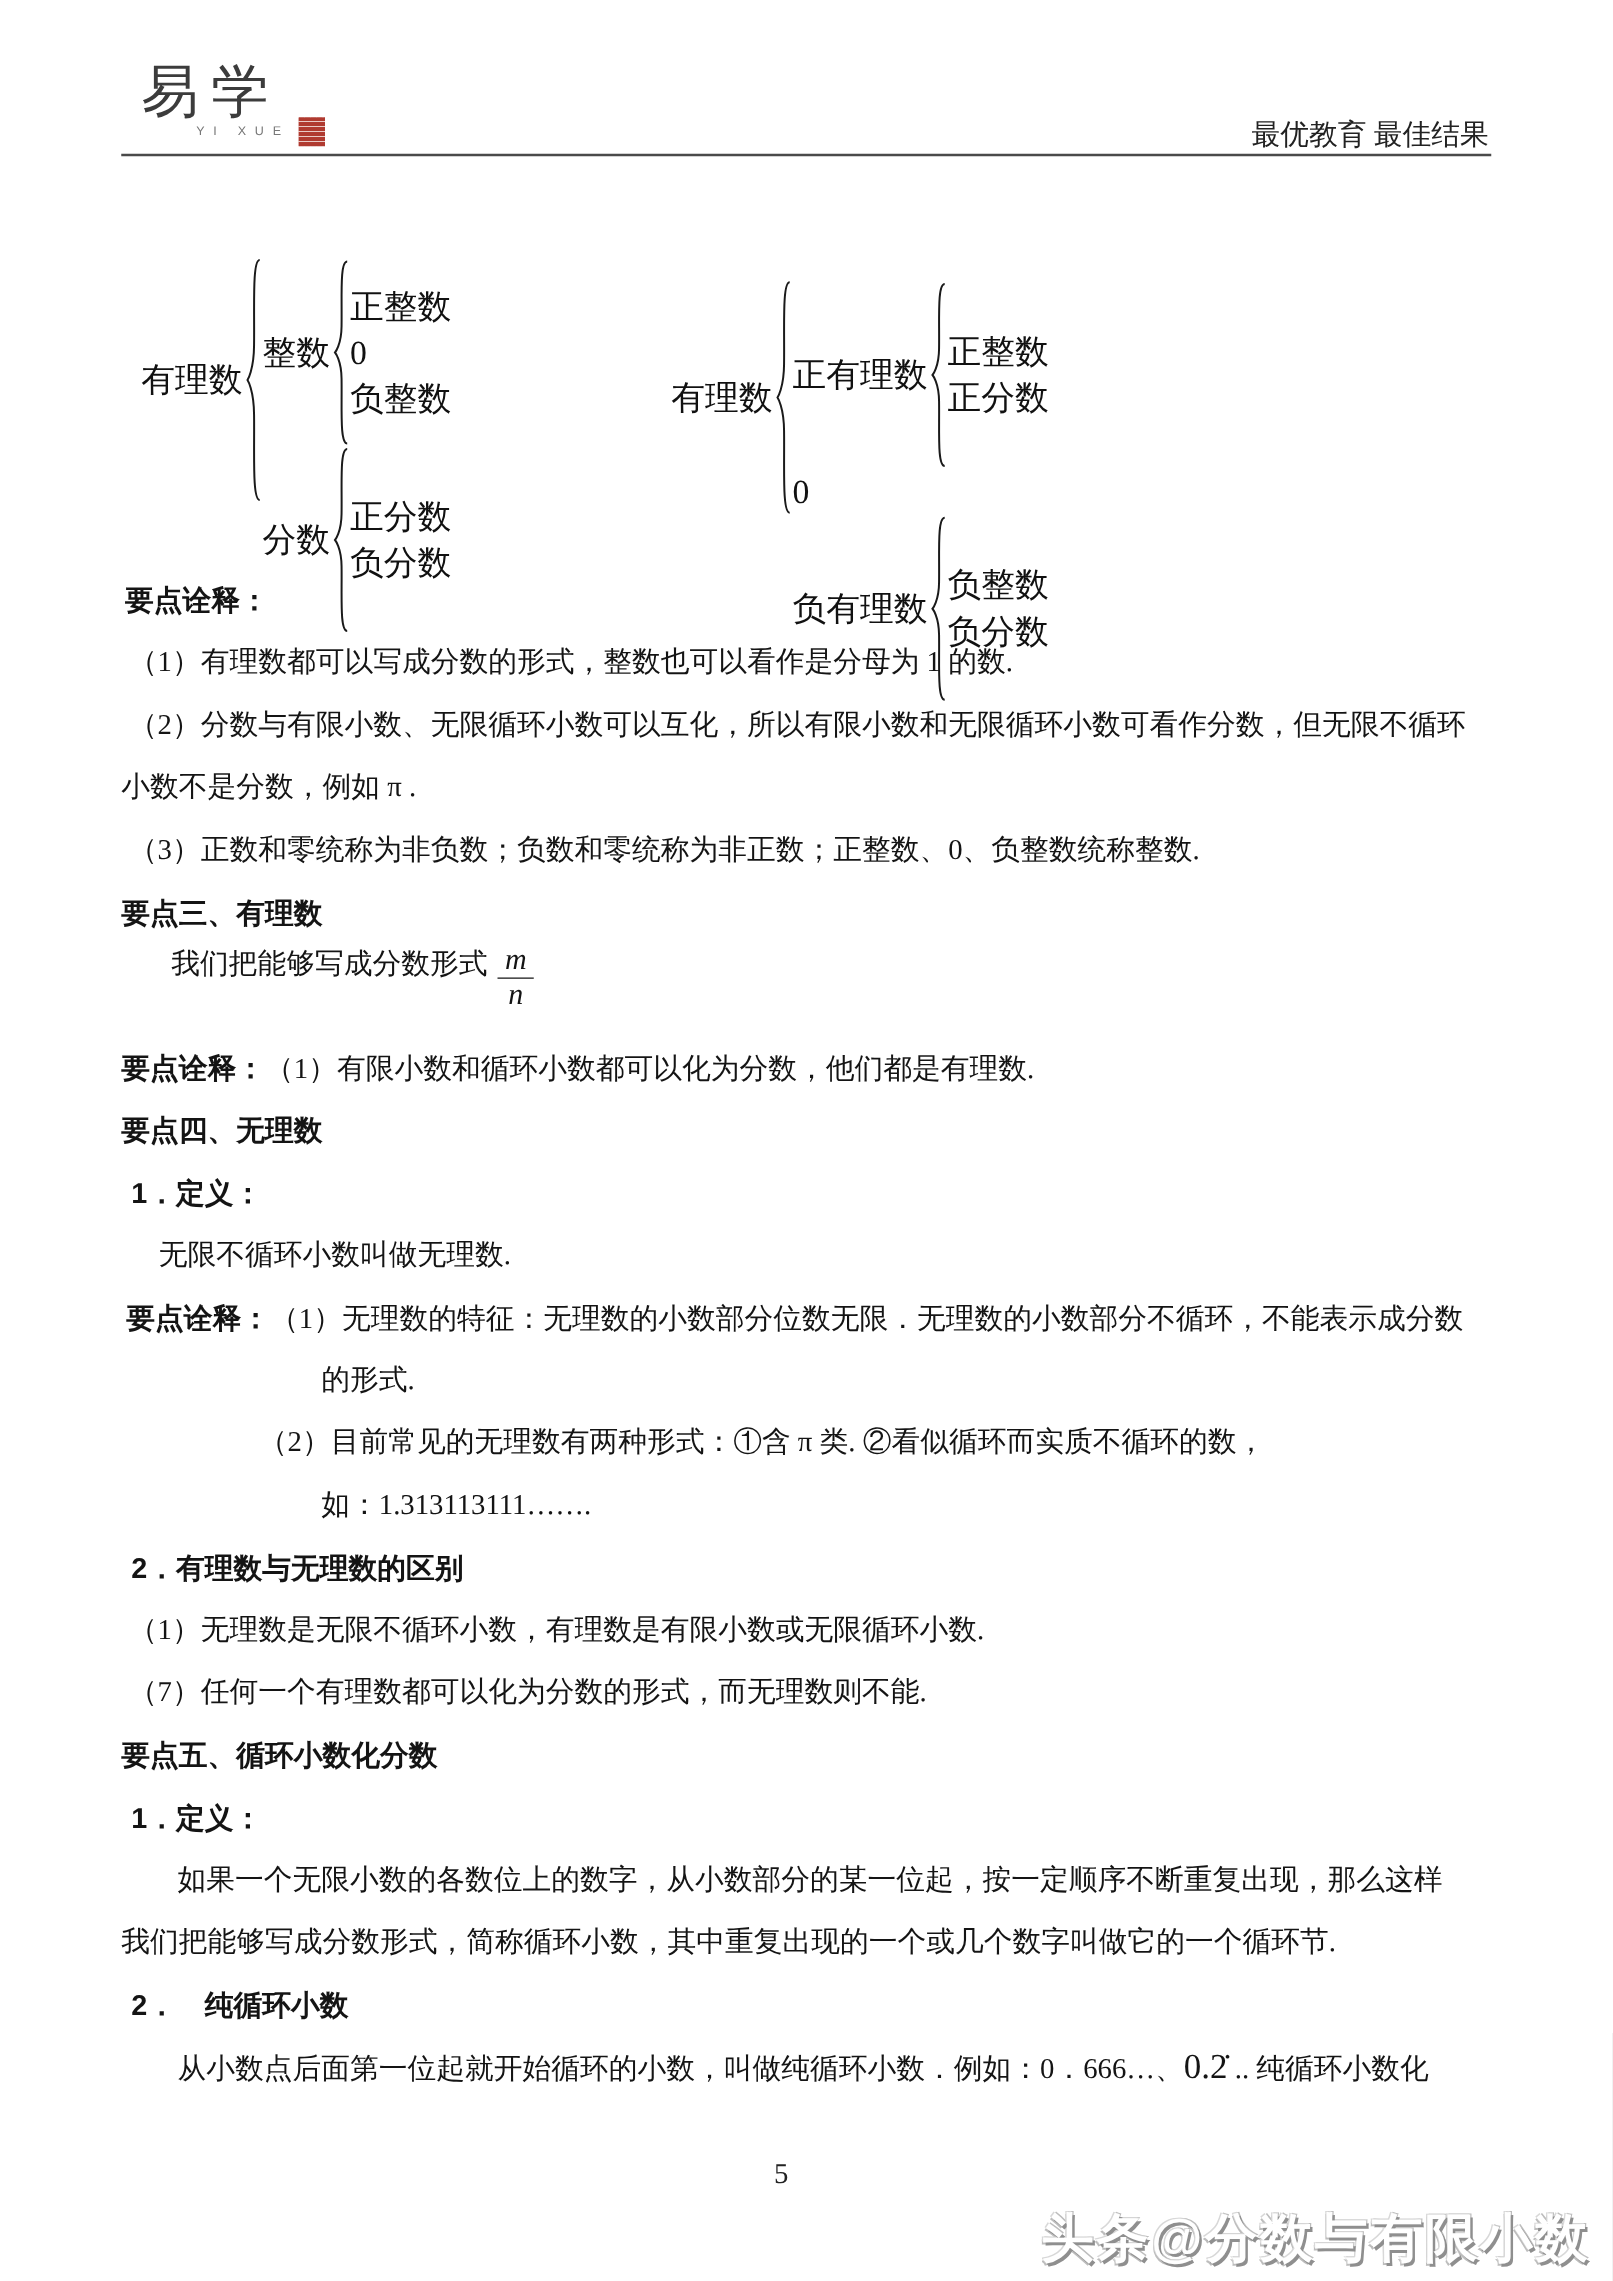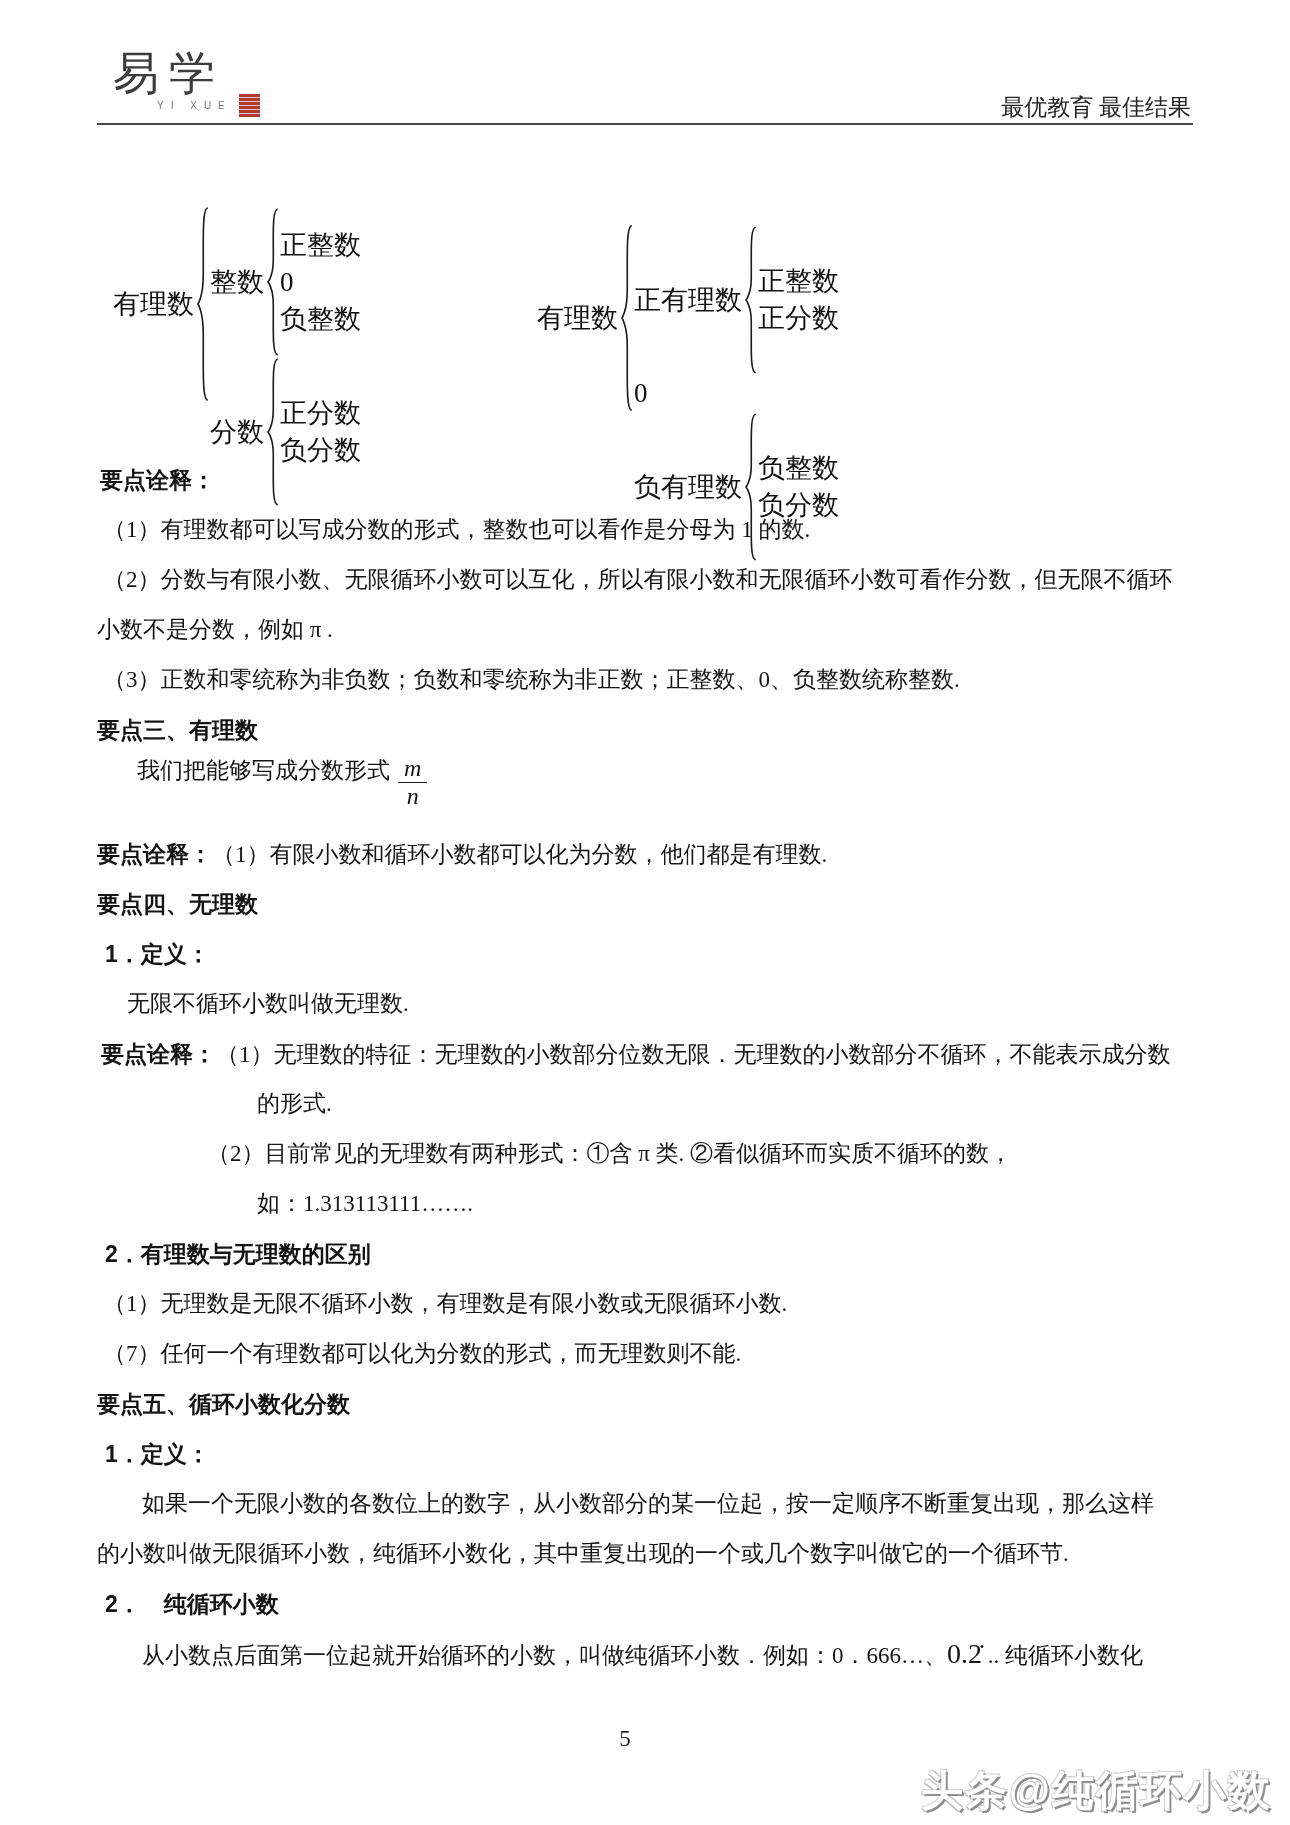--- a/index.html
+++ b/index.html
@@ -167,24 +167,24 @@
     </div>
     <div class="line" style="margin-left:160px">的形式.</div>
     <div class="line" style="margin-left:110px">（2）目前常见的无理数有两种形式：①含 π 类. ②看似循环而实质不循环的数，</div>
     <div class="line" style="margin-left:160px">如：1.313113111…….</div>
     <div class="line h" style="margin-left:8px">2．有理数与无理数的区别</div>
     <div class="line" style="margin-left:6px">（1）无理数是无限不循环小数，有理数是有限小数或无限循环小数.</div>
     <div class="line" style="margin-left:6px">（7）任何一个有理数都可以化为分数的形式，而无理数则不能.</div>
     <div class="line h">要点五、循环小数化分数</div>
     <div class="line h" style="margin-left:8px">1．定义：</div>
     <div class="line" style="margin-left:45px">如果一个无限小数的各数位上的数字，从小数部分的某一位起，按一定顺序不断重复出现，那么这样</div>
-    <div class="line">的小数叫做无限循环小数，纯循环小数化，其中重复出现的一个或几个数字叫做它的一个循环节.</div>
+    <div class="line">我们把能够写成分数形式，简称循环小数，其中重复出现的一个或几个数字叫做它的一个循环节.</div>
     <div class="line h" style="margin-left:8px">2．　纯循环小数</div>
 
     <div class="line" style="margin-left:45px">
       <span>从小数点后面第一位起就开始循环的小数，叫做纯循环小数．例如：0．666…、</span><span class="rec">0.2̇</span><span> .. 纯循环小数化</span>
     </div>
 
   </div>
 
   <div class="page-number">5</div>
-  <div class="watermark">头条@纯循环小数</div>
+  <div class="watermark">头条@分数与有限小数</div>
 </div>
 
 </body></html>

